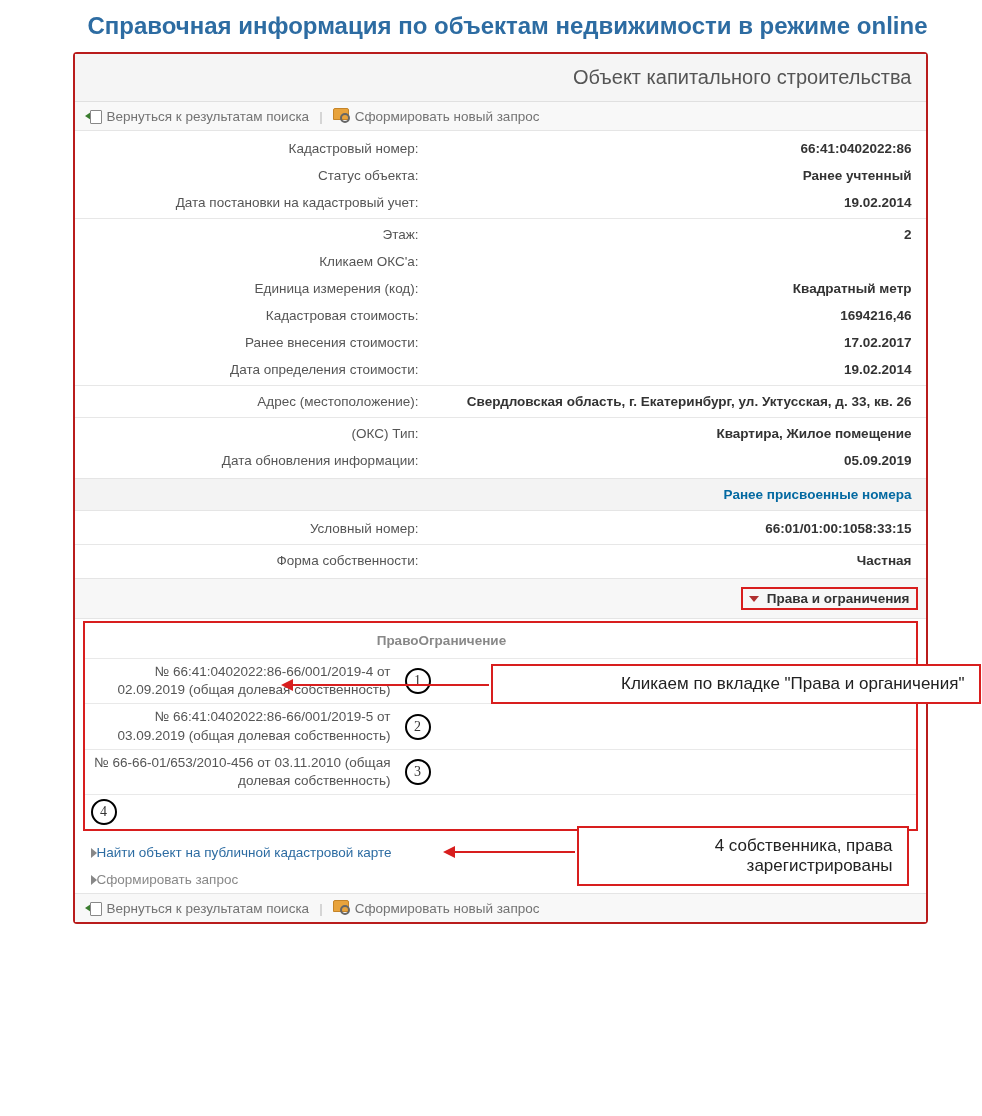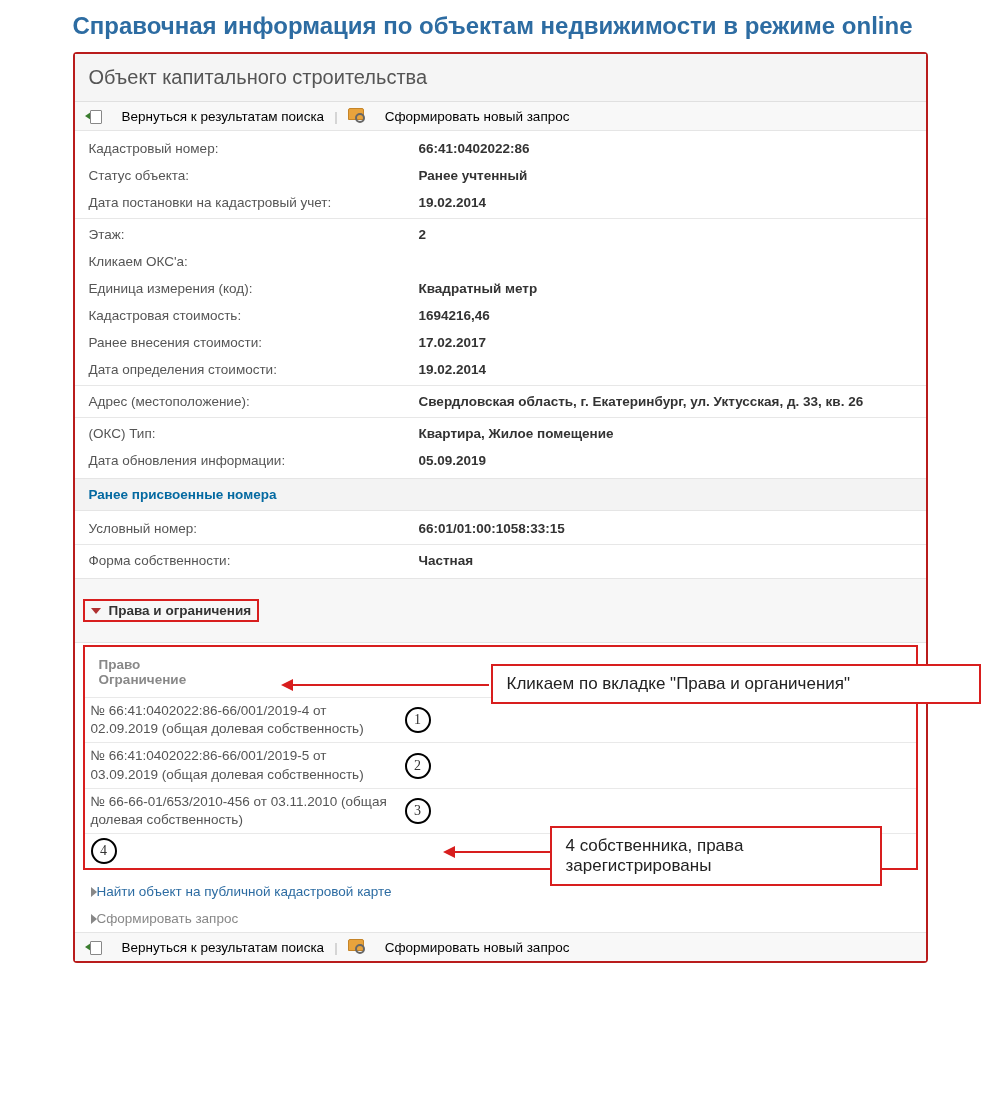--- a/index.html
+++ b/index.html
@@ -1,55 +1,55 @@
 <!DOCTYPE html>
 <html><head>
 <meta charset="utf-8">
 <style>
 html,body{margin:0;padding:0;background:#fff;font-family:Arial,Helvetica,sans-serif;font-size:13.5px;color:#333;}
-.wrap{width:897px;margin:0 auto;padding:8px 12px 18px 30px;box-sizing:border-box;position:relative;}
+.wrap{width:897px;margin:0 auto;padding:8px 12px 18px 30px;box-sizing:border-box;position:relative;text-align:right;}
 h1.page-title{color:#2d6ca2;font-size:24px;font-weight:bold;margin:4px 0 12px 0;}
 .panel{border:2px solid #b91c1c;border-radius:4px;overflow:visible;position:relative;}
 .panel-header{background:#f5f5f5;border-bottom:1px solid #e0e0e0;padding:12px 14px;font-size:20px;color:#555;}
 .toolbar{background:#f8f8f8;border-bottom:1px solid #e5e5e5;padding:6px 10px;color:#444;display:flex;align-items:center;gap:10px;}
 .toolbar-bottom{border-top:1px solid #e5e5e5;border-bottom:none;}
-.tool-link{display:inline-flex;align-items:center;gap:21px;color:#000000;cursor:pointer;}
+.tool-link{display:inline-flex;align-items:center;gap:6px;color:#737373;cursor:pointer;}
 .sep{color:#bbb;}
 .kv-section{padding:4px 0;}
 .kv-row{display:flex;padding:6px 14px;align-items:flex-start;}
 .kv-label{width:330px;color:#555;}
 .kv-val{flex:1;font-weight:bold;color:#333;}
 .hr{border-top:1px solid #e7e7e7;margin:2px 0;}
 .sub-header{background:#f3f3f3;font-weight:bold;color:#0369a1;padding:8px 14px;border-top:1px solid #e5e5e5;border-bottom:1px solid #e5e5e5;}
-.accordion{border-top:1px solid #e5e5e5;border-bottom:1px solid #e5e5e5;background:#f7f7f7;padding:20px 8px;}
+.accordion{border-top:1px solid #e5e5e5;border-bottom:1px solid #e5e5e5;background:#f7f7f7;padding:8px 8px;}
 .accordion-head{display:inline-flex;align-items:center;gap:8px;font-weight:bold;color:#333;padding:2px 6px;cursor:pointer;}
 .red-box{border:2px solid #d81e1e;}
 .red-box-1{display:inline-flex;}
 .chev-down{width:0;height:0;border-left:5px solid transparent;border-right:5px solid transparent;border-top:6px solid #b03030;}
-.rights-table-head{display:flex;padding:10px 14px;color:#888;font-weight:bold;flex-direction:column;}
+.rights-table-head{display:flex;padding:10px 14px;color:#888;font-weight:bold;}
 .rt-col1{width:320px;}
 .rights-wrap{padding:0 0 4px 0;}
 .rights-outline{margin:2px 8px 4px 8px;position:relative;}
 .right-row{display:flex;align-items:center;gap:14px;padding:4px 6px 4px 6px;border-top:1px solid #e9e9e9;}
 .right-row:first-child{border-top:none;}
 .right-text{width:300px;color:#555;line-height:1.35;}
 .circ{width:22px;height:22px;border:2px solid #000;border-radius:50%;display:flex;align-items:center;justify-content:center;font-family:Georgia,serif;font-size:14px;}
 .link-row{padding:6px 16px;display:flex;align-items:center;}
 .blue-link{color:#2d6ca2;cursor:pointer;}
 .grey-link{color:#888;}
 .chev-right{width:0;height:0;border-top:5px solid transparent;border-bottom:5px solid transparent;border-left:6px solid #888;}
 .icon-back{width:16px;height:14px;display:inline-block;position:relative;}
 .icon-back::before{content:"";position:absolute;left:0;top:3px;width:0;height:0;border-top:4px solid transparent;border-bottom:4px solid transparent;border-right:6px solid #3a7c2e;}
 .icon-back::after{content:"";position:absolute;left:5px;top:1px;width:10px;height:12px;background:#fff;border:1px solid #888;border-radius:1px;}
 .icon-search{width:16px;height:16px;display:inline-block;position:relative;}
 .icon-search::before{content:"";position:absolute;left:0;top:0;width:14px;height:10px;background:#e8a33c;border:1px solid #c58428;border-radius:2px 2px 0 0;}
 .icon-search::after{content:"";position:absolute;left:7px;top:5px;width:6px;height:6px;border:2px solid #666;border-radius:50%;}
 .callout{position:absolute;background:#fff;border:2px solid #d81e1e;padding:8px 14px;font-size:17px;color:#222;z-index:5;}
 .callout-1{left:448px;top:664px;width:490px;box-sizing:border-box;}
-.callout-2{left:507px;top:826px;width:300px;}
+.callout-2{left:534px;top:826px;width:300px;}
 .arrow-line{position:absolute;height:2px;background:#d81e1e;z-index:4;}
 .arrow-1{left:248px;top:684px;width:198px;}
 .arrow-2{left:410px;top:851px;width:122px;}
 .arrow-head-l{position:absolute;width:0;height:0;border-top:6px solid transparent;border-bottom:6px solid transparent;border-right:12px solid #d81e1e;z-index:4;}
 .ah1{left:238px;top:679px;}
 .ah2{left:400px;top:846px;}
 </style>
 </head>
 <body>
 

